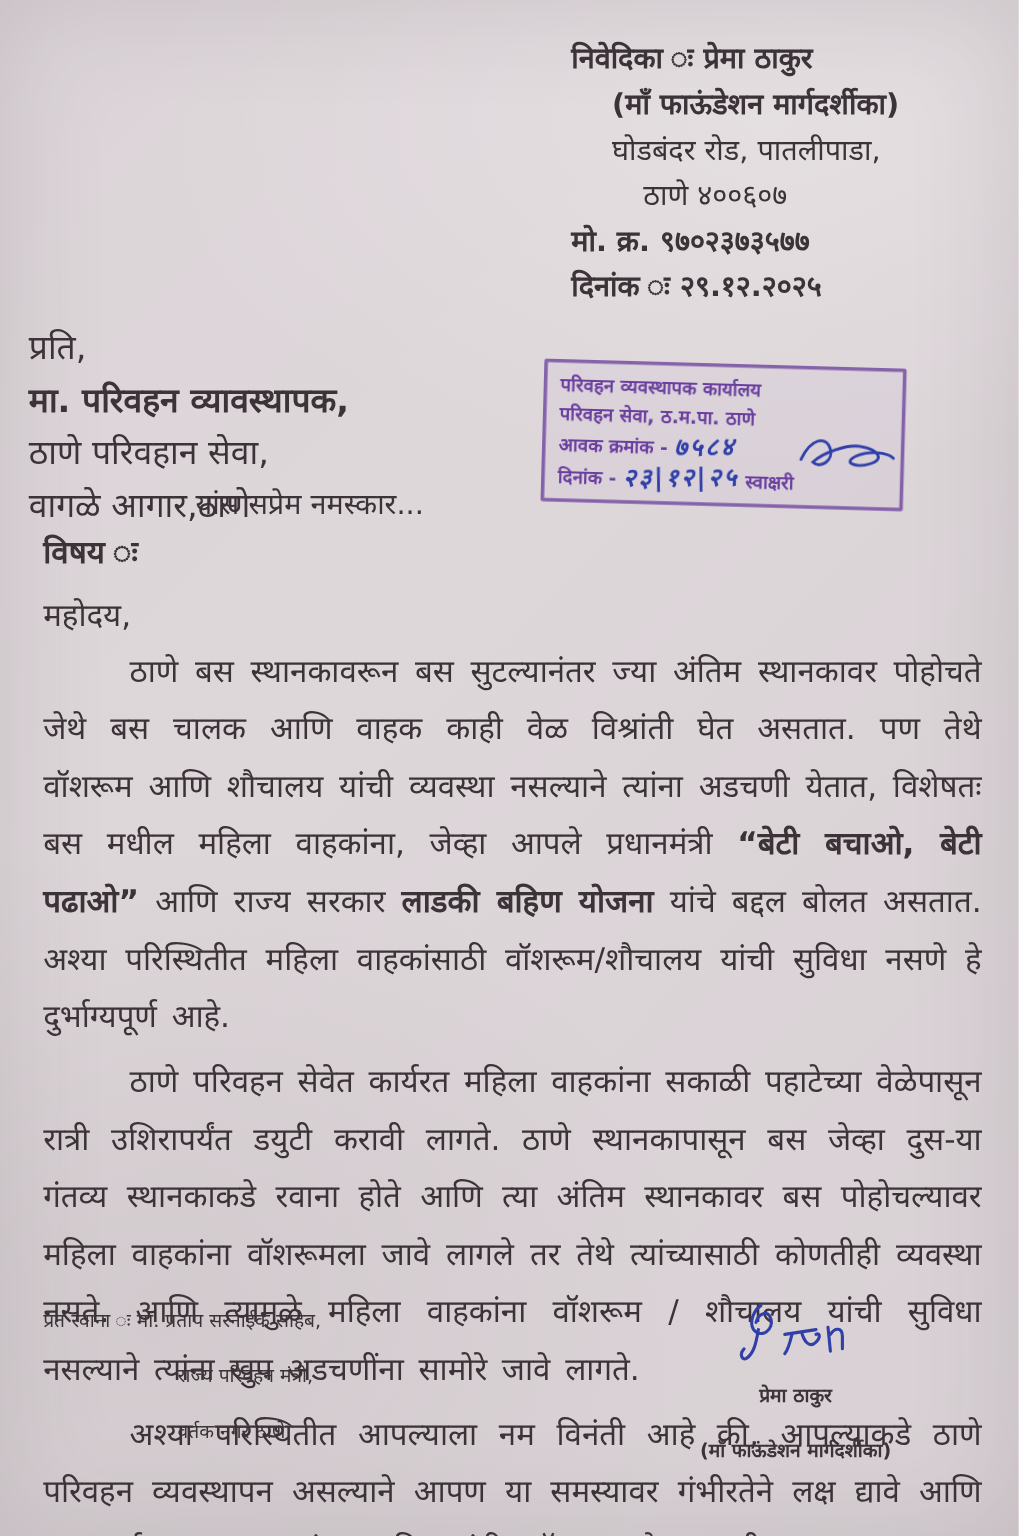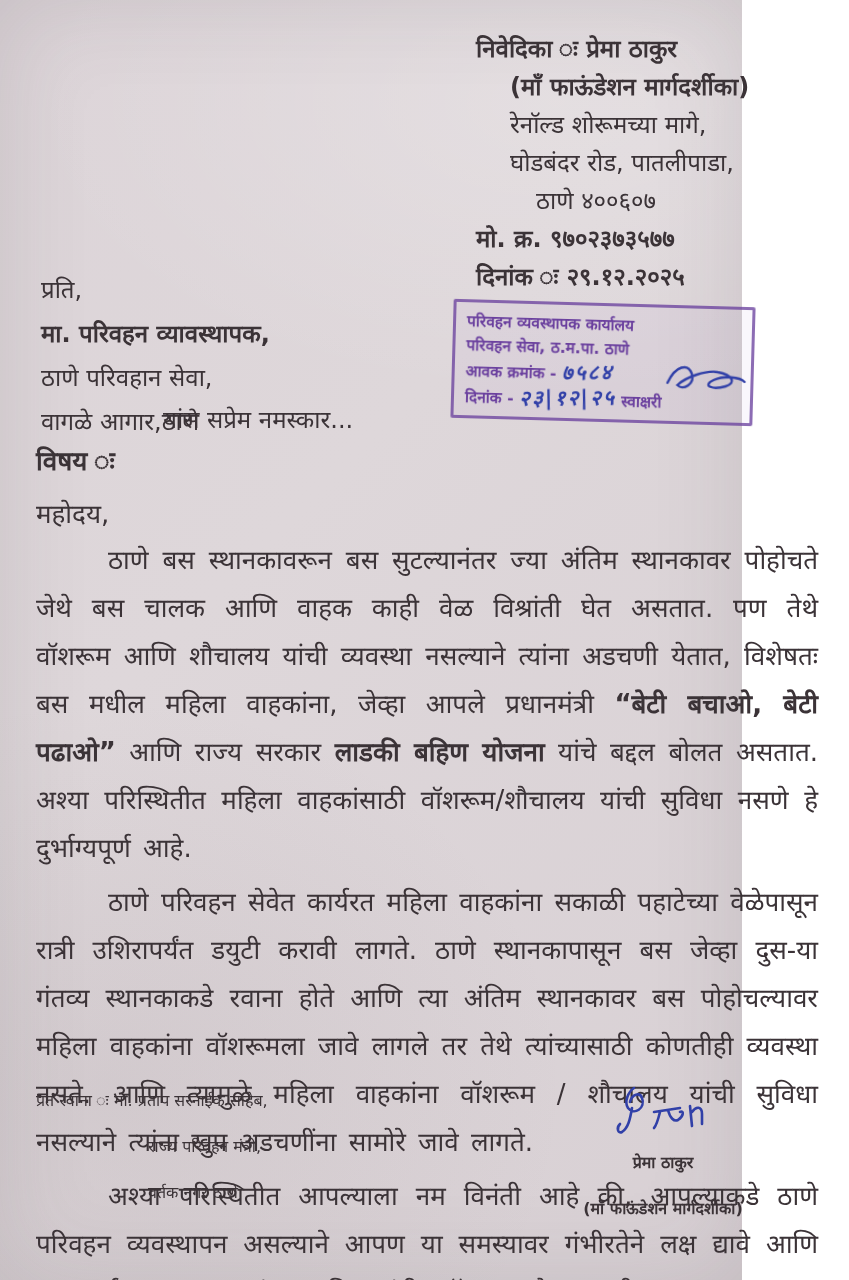--- a/index.html
+++ b/index.html
@@ -2,38 +2,38 @@
 <html><head>
 <meta charset="utf-8">
 <style>
   html,body{margin:0;padding:0;}
   body{
     width:849px;height:1280px;
     font-family:"DejaVu Sans","Liberation Sans",sans-serif;
     overflow:hidden;
   }
   .paper{
-    position:relative;width:742px;height:1280px;
+    position:relative;width:849px;height:1280px;
     background:
       radial-gradient(ellipse 900px 500px at 75% 8%, rgba(255,255,255,.20), rgba(0,0,0,0) 60%),
       radial-gradient(ellipse 700px 600px at 15% 85%, rgba(120,105,112,.10), rgba(0,0,0,0) 65%),
       linear-gradient(135deg,#dcd4d8 0%,#ded7da 40%,#d8d0d4 100%);
     color:#3b3337;
     box-shadow:inset 0 0 90px rgba(90,78,86,.16);
   }
   .line{white-space:nowrap;}
   .b{font-weight:bold;}
 
   
   .sender{position:absolute;top:30px;left:476px;font-size:24px;line-height:38px;}
   .sender .ind{margin-left:34px;}
   .sender .ind2{margin-left:60px;}
 
   
-  .recipient{position:absolute;top:268px;left:41px;font-size:24px;line-height:44px;}
+  .recipient{position:absolute;top:268px;left:24px;font-size:28px;line-height:44px;}
 
   
   .greeting{position:absolute;top:402px;left:163px;font-size:24px;}
 
   
   .stamp{
     position:absolute;top:303px;left:452px;width:276px;
     transform:rotate(1.6deg);
     border:3px solid rgba(104,62,156,.75);
     border-radius:2px;
@@ -71,21 +71,20 @@
   .sign-name{font-weight:bold;}
 </style>
 </head>
 <body>
 
 <div class="paper">
 
   <div class="sender">
     <div class="line b">निवेदिका ः प्रेमा ठाकुर</div>
     <div class="line b ind">(माँ फाऊंडेशन मार्गदर्शीका)</div>
-    <div class="line ind">रेनॉल्ड शोरूमच्या मागे,</div>
     <div class="line ind">घोडबंदर रोड, पातलीपाडा,</div>
     <div class="line ind2">ठाणे ४००६०७</div>
     <div class="line b">मो. क्र. ९७०२३७३५७७</div>
     <div class="line b">दिनांक ः २९.१२.२०२५</div>
   </div>
 
   <div class="recipient">
     <div class="line">प्रति,</div>
     <div class="line b">मा. परिवहन व्यावस्थापक,</div>
     <div class="line">ठाणे परिवहान सेवा,</div>

